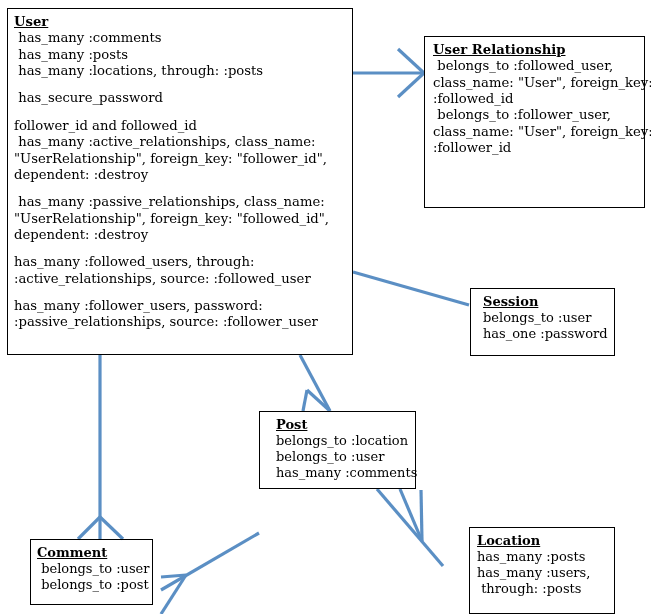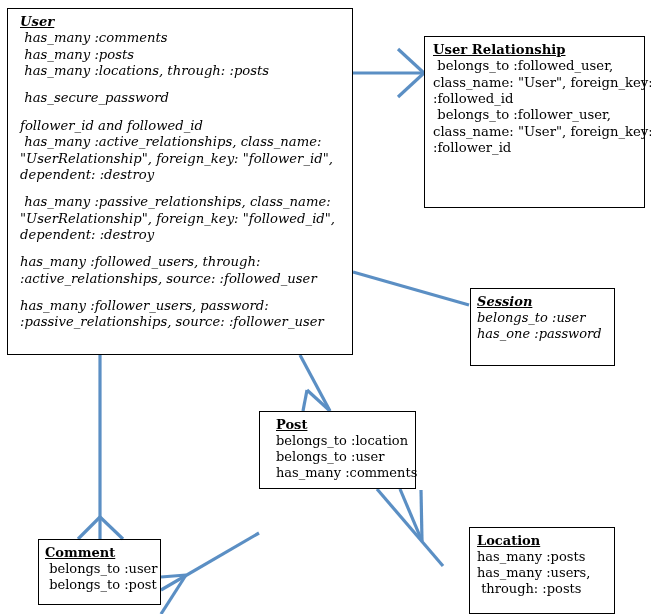--- a/index.html
+++ b/index.html
@@ -43,25 +43,25 @@
   .entity-line {
     display: block;
     font-size: 13px;
     white-space: pre;
   }
   .entity-gap {
     display: block;
     height: 11px;
   }
   
-  #box-user        { left: 7px;   top: 8px;   width: 346px; height: 347px; padding-left: 12px; font-style: italic; }
+  #box-user        { left: 7px;   top: 8px;   width: 346px; height: 347px; padding-left: 6px; }
   #box-userrel     { left: 424px; top: 36px;  width: 221px; height: 172px; padding-left: 8px; }
-  #box-session     { left: 470px; top: 288px; width: 145px; height: 78px;  padding-left: 6px; font-style: italic; }
+  #box-session     { left: 470px; top: 288px; width: 145px; height: 68px;  padding-left: 12px; }
   #box-post        { left: 259px; top: 411px; width: 157px; height: 78px;  padding-left: 16px; }
-  #box-comment     { left: 38px;  top: 539px; width: 123px; height: 66px;  }
+  #box-comment     { left: 30px;  top: 539px; width: 123px; height: 66px;  }
   #box-location    { left: 441px; top: 527px; width: 146px; height: 87px;  padding-left: 7px; margin-left: 28px; }
 
   #box-user .entity-line, #box-user .entity-title { font-size: 13.2px; }
   #box-userrel .entity-line, #box-userrel .entity-title { font-size: 13.2px; }
 </style>
 </head>
 <body>
 
 <div id="canvas">
 

